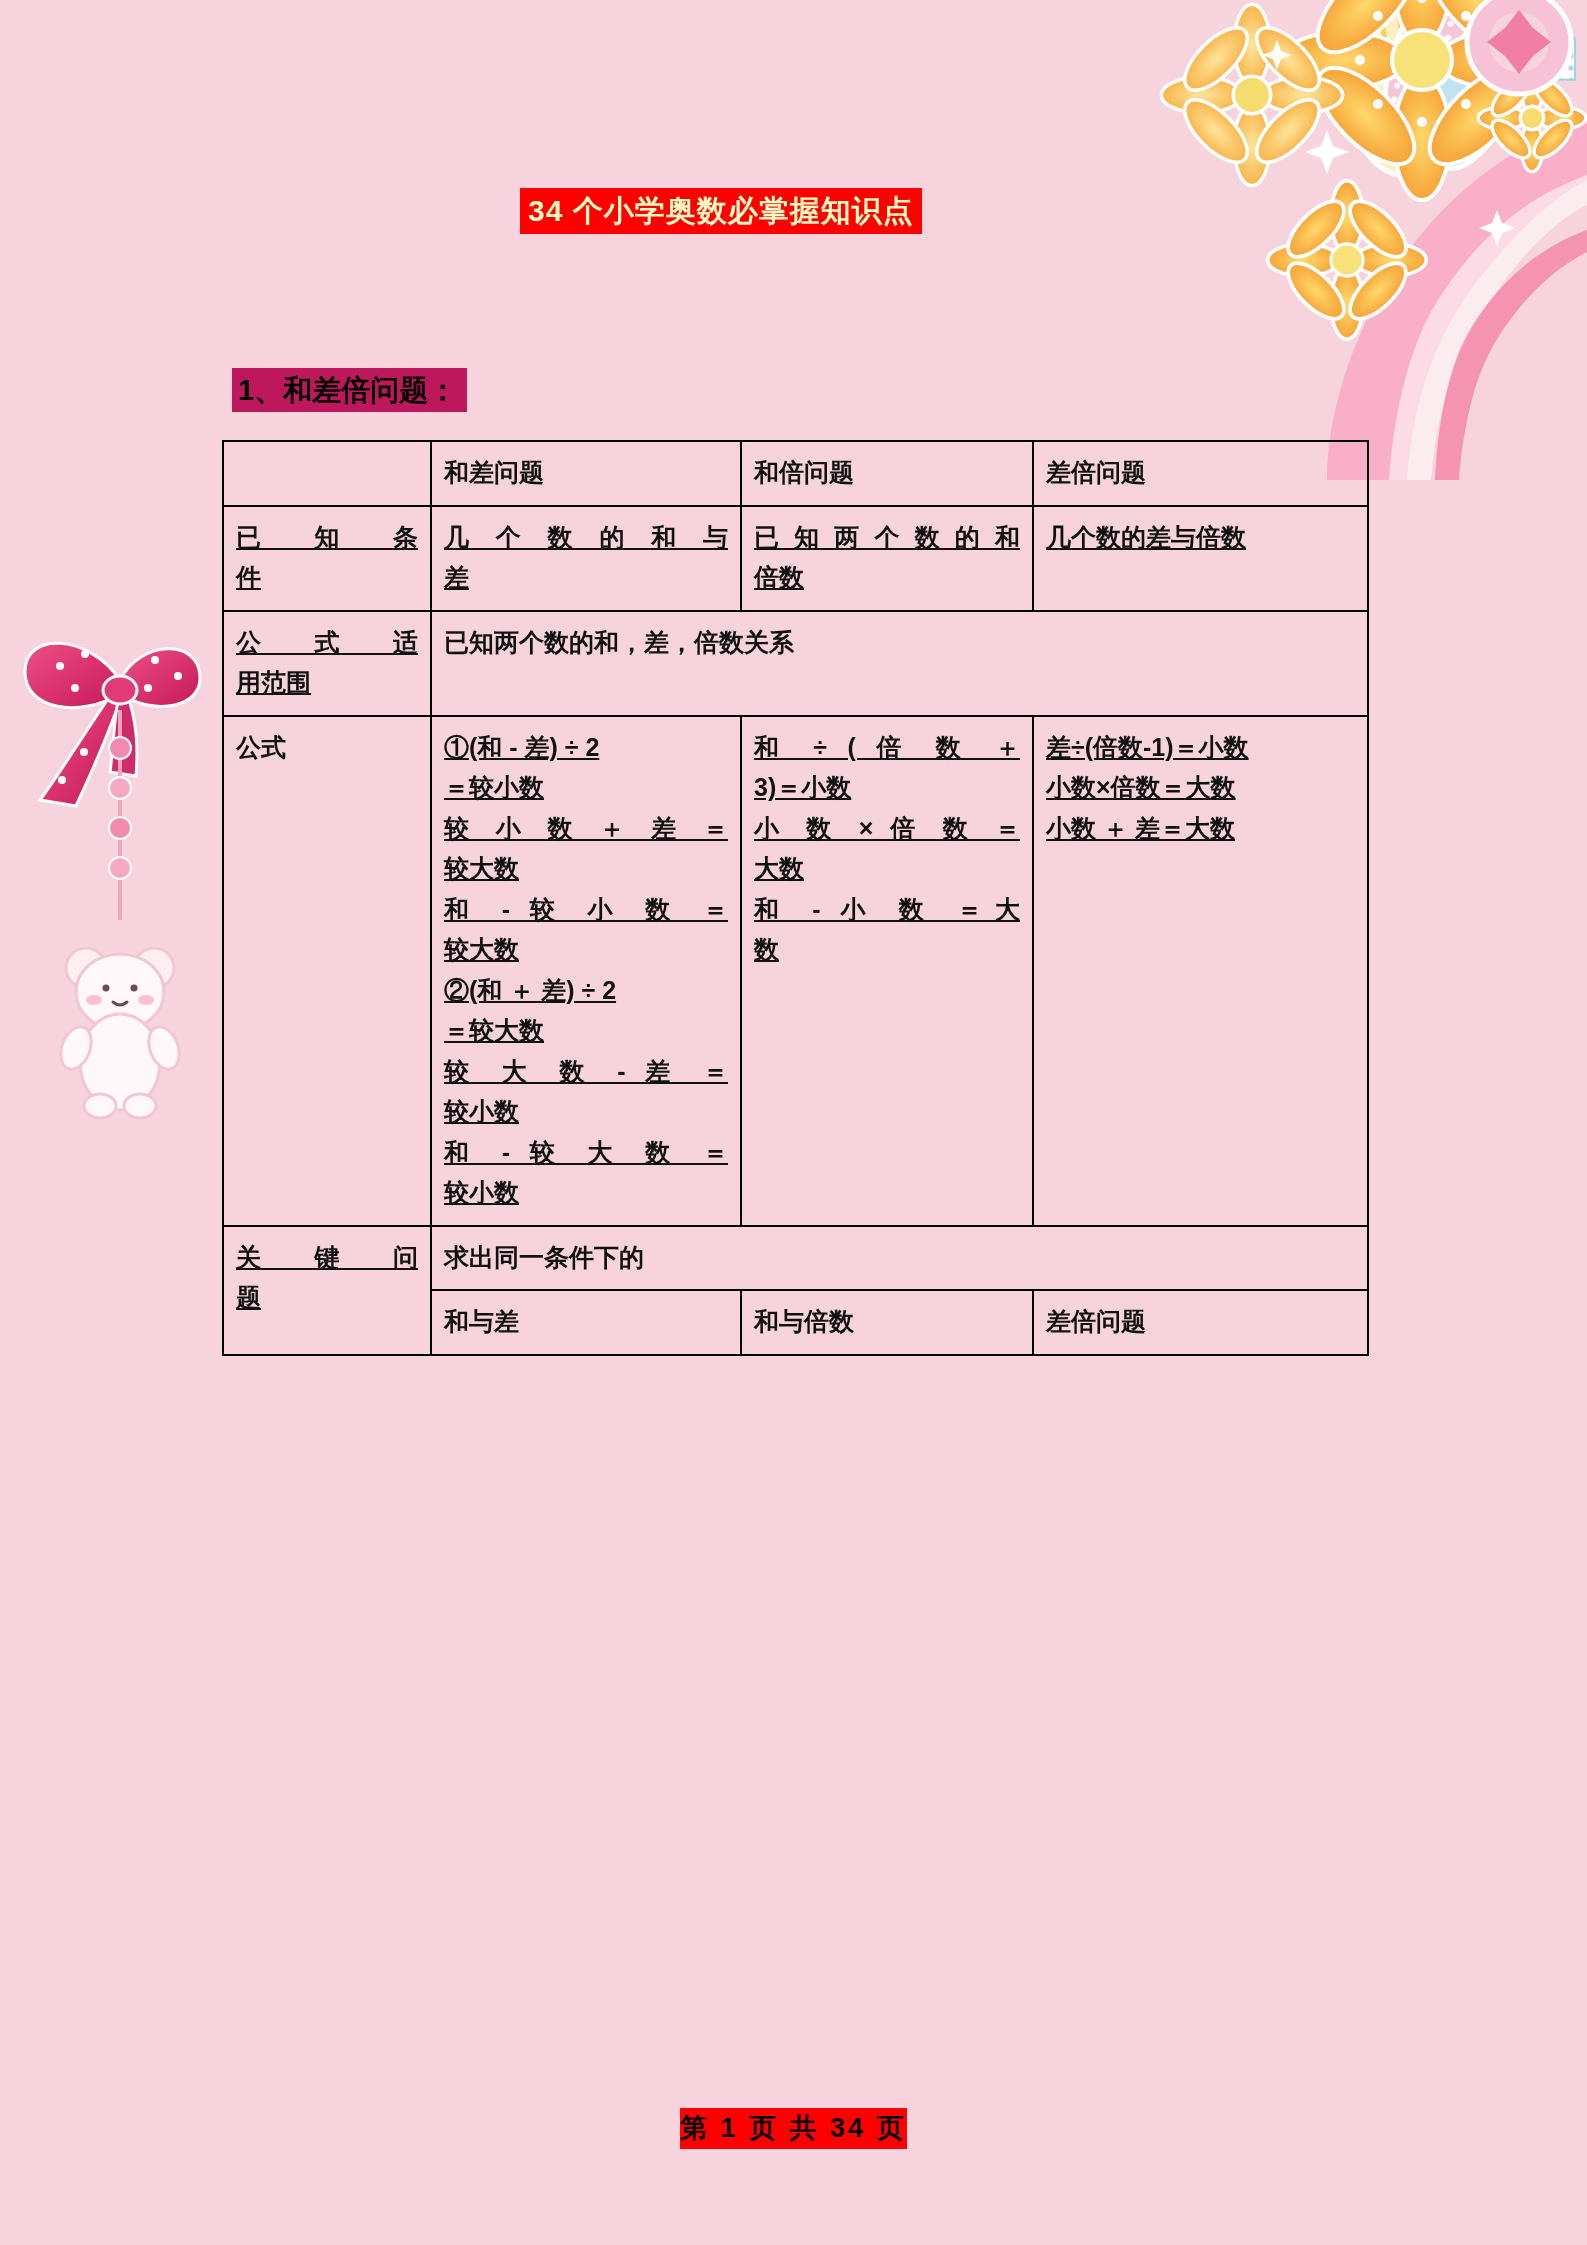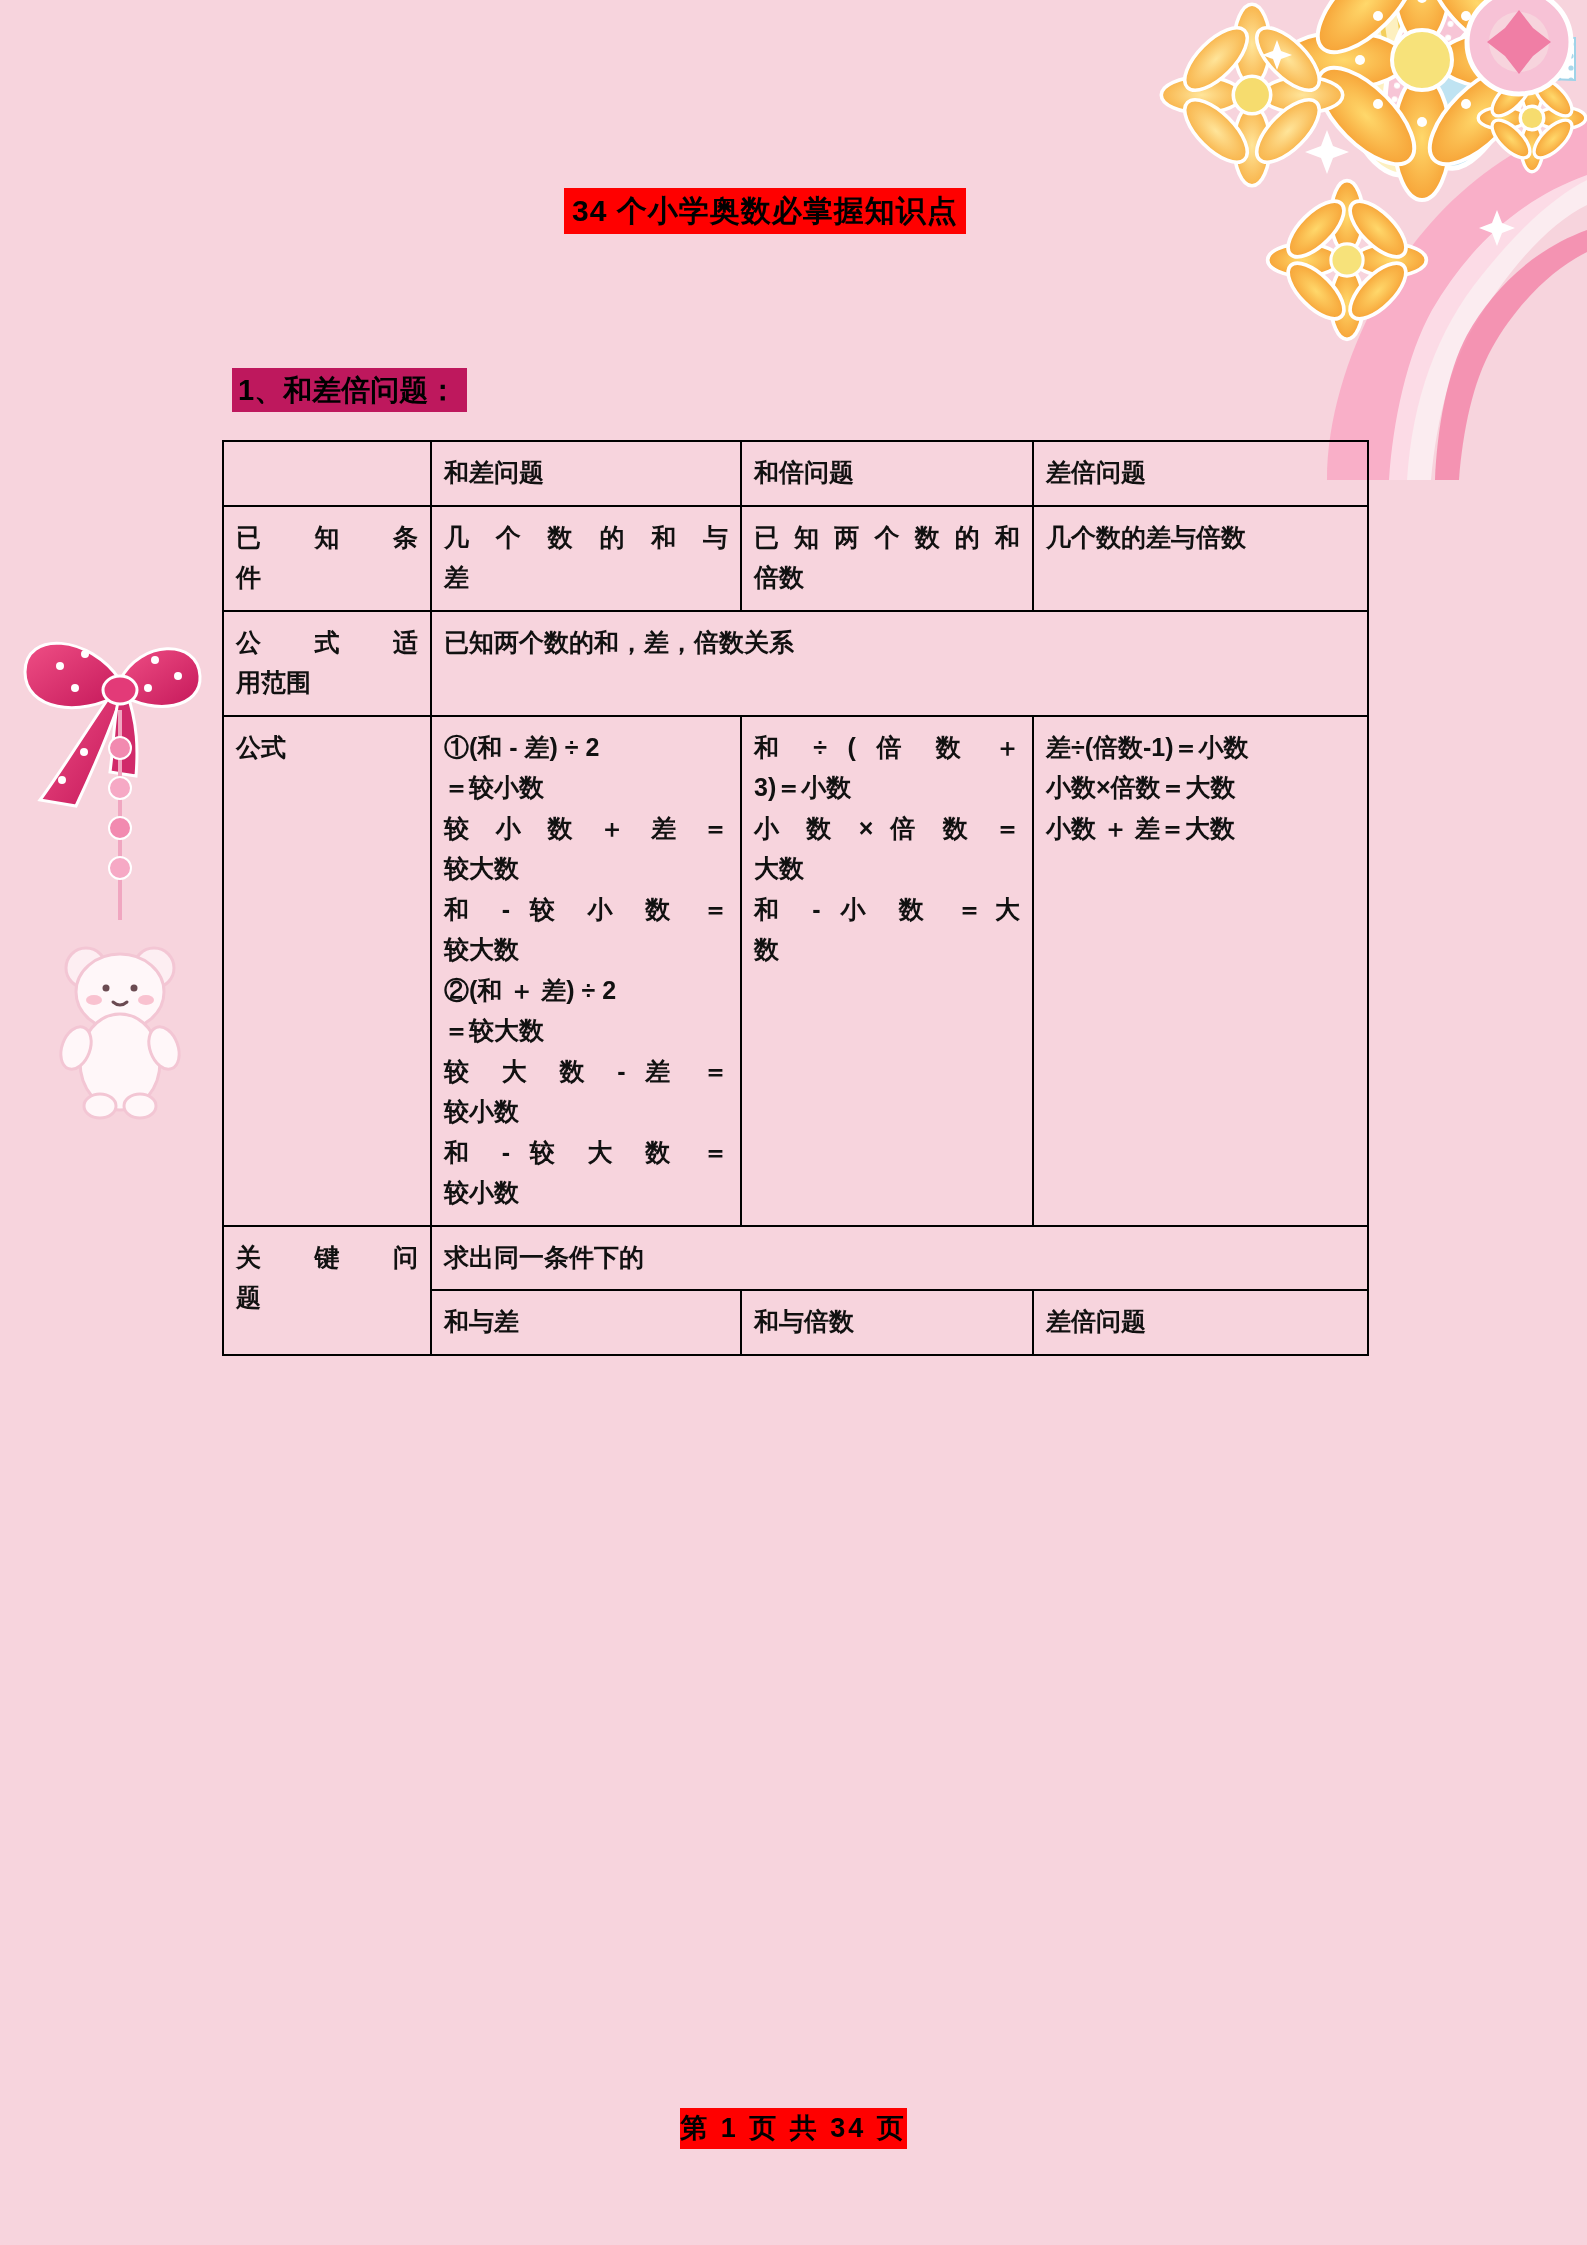--- a/index.html
+++ b/index.html
@@ -35,23 +35,23 @@
 
   
   .page {
     position: absolute;
     inset: 0;
   }
 
   .doc-title {
     position: absolute;
     top: 188px;
-    left: 564px;
+    left: 520px;
     background: #ff0000;
-    color: #000000;
+    color: #fef9c3;
     font-size: 30px;
     font-weight: bold;
     letter-spacing: 1px;
     padding: 4px 8px;
     line-height: 1.25;
     white-space: nowrap;
   }
 
   .section-title {
     position: absolute;
@@ -83,21 +83,21 @@
     font-size: 25px;
     font-weight: bold;
     color: #111;
     line-height: 1.62;
   }
   .col-a { width: 208px; }
   .col-b { width: 310px; }
   .col-c { width: 292px; }
   .col-d { width: 335px; }
   td.mid { vertical-align: middle; }
-  .cellline { display: block; }
+  .cellline { display: block; text-decoration: underline; }
   .cellline.j {
     text-align: justify;
     text-align-last: justify;
   }
 
   .footer {
     position: absolute;
     top: 2108px;
     left: 0;
     width: 100%;

